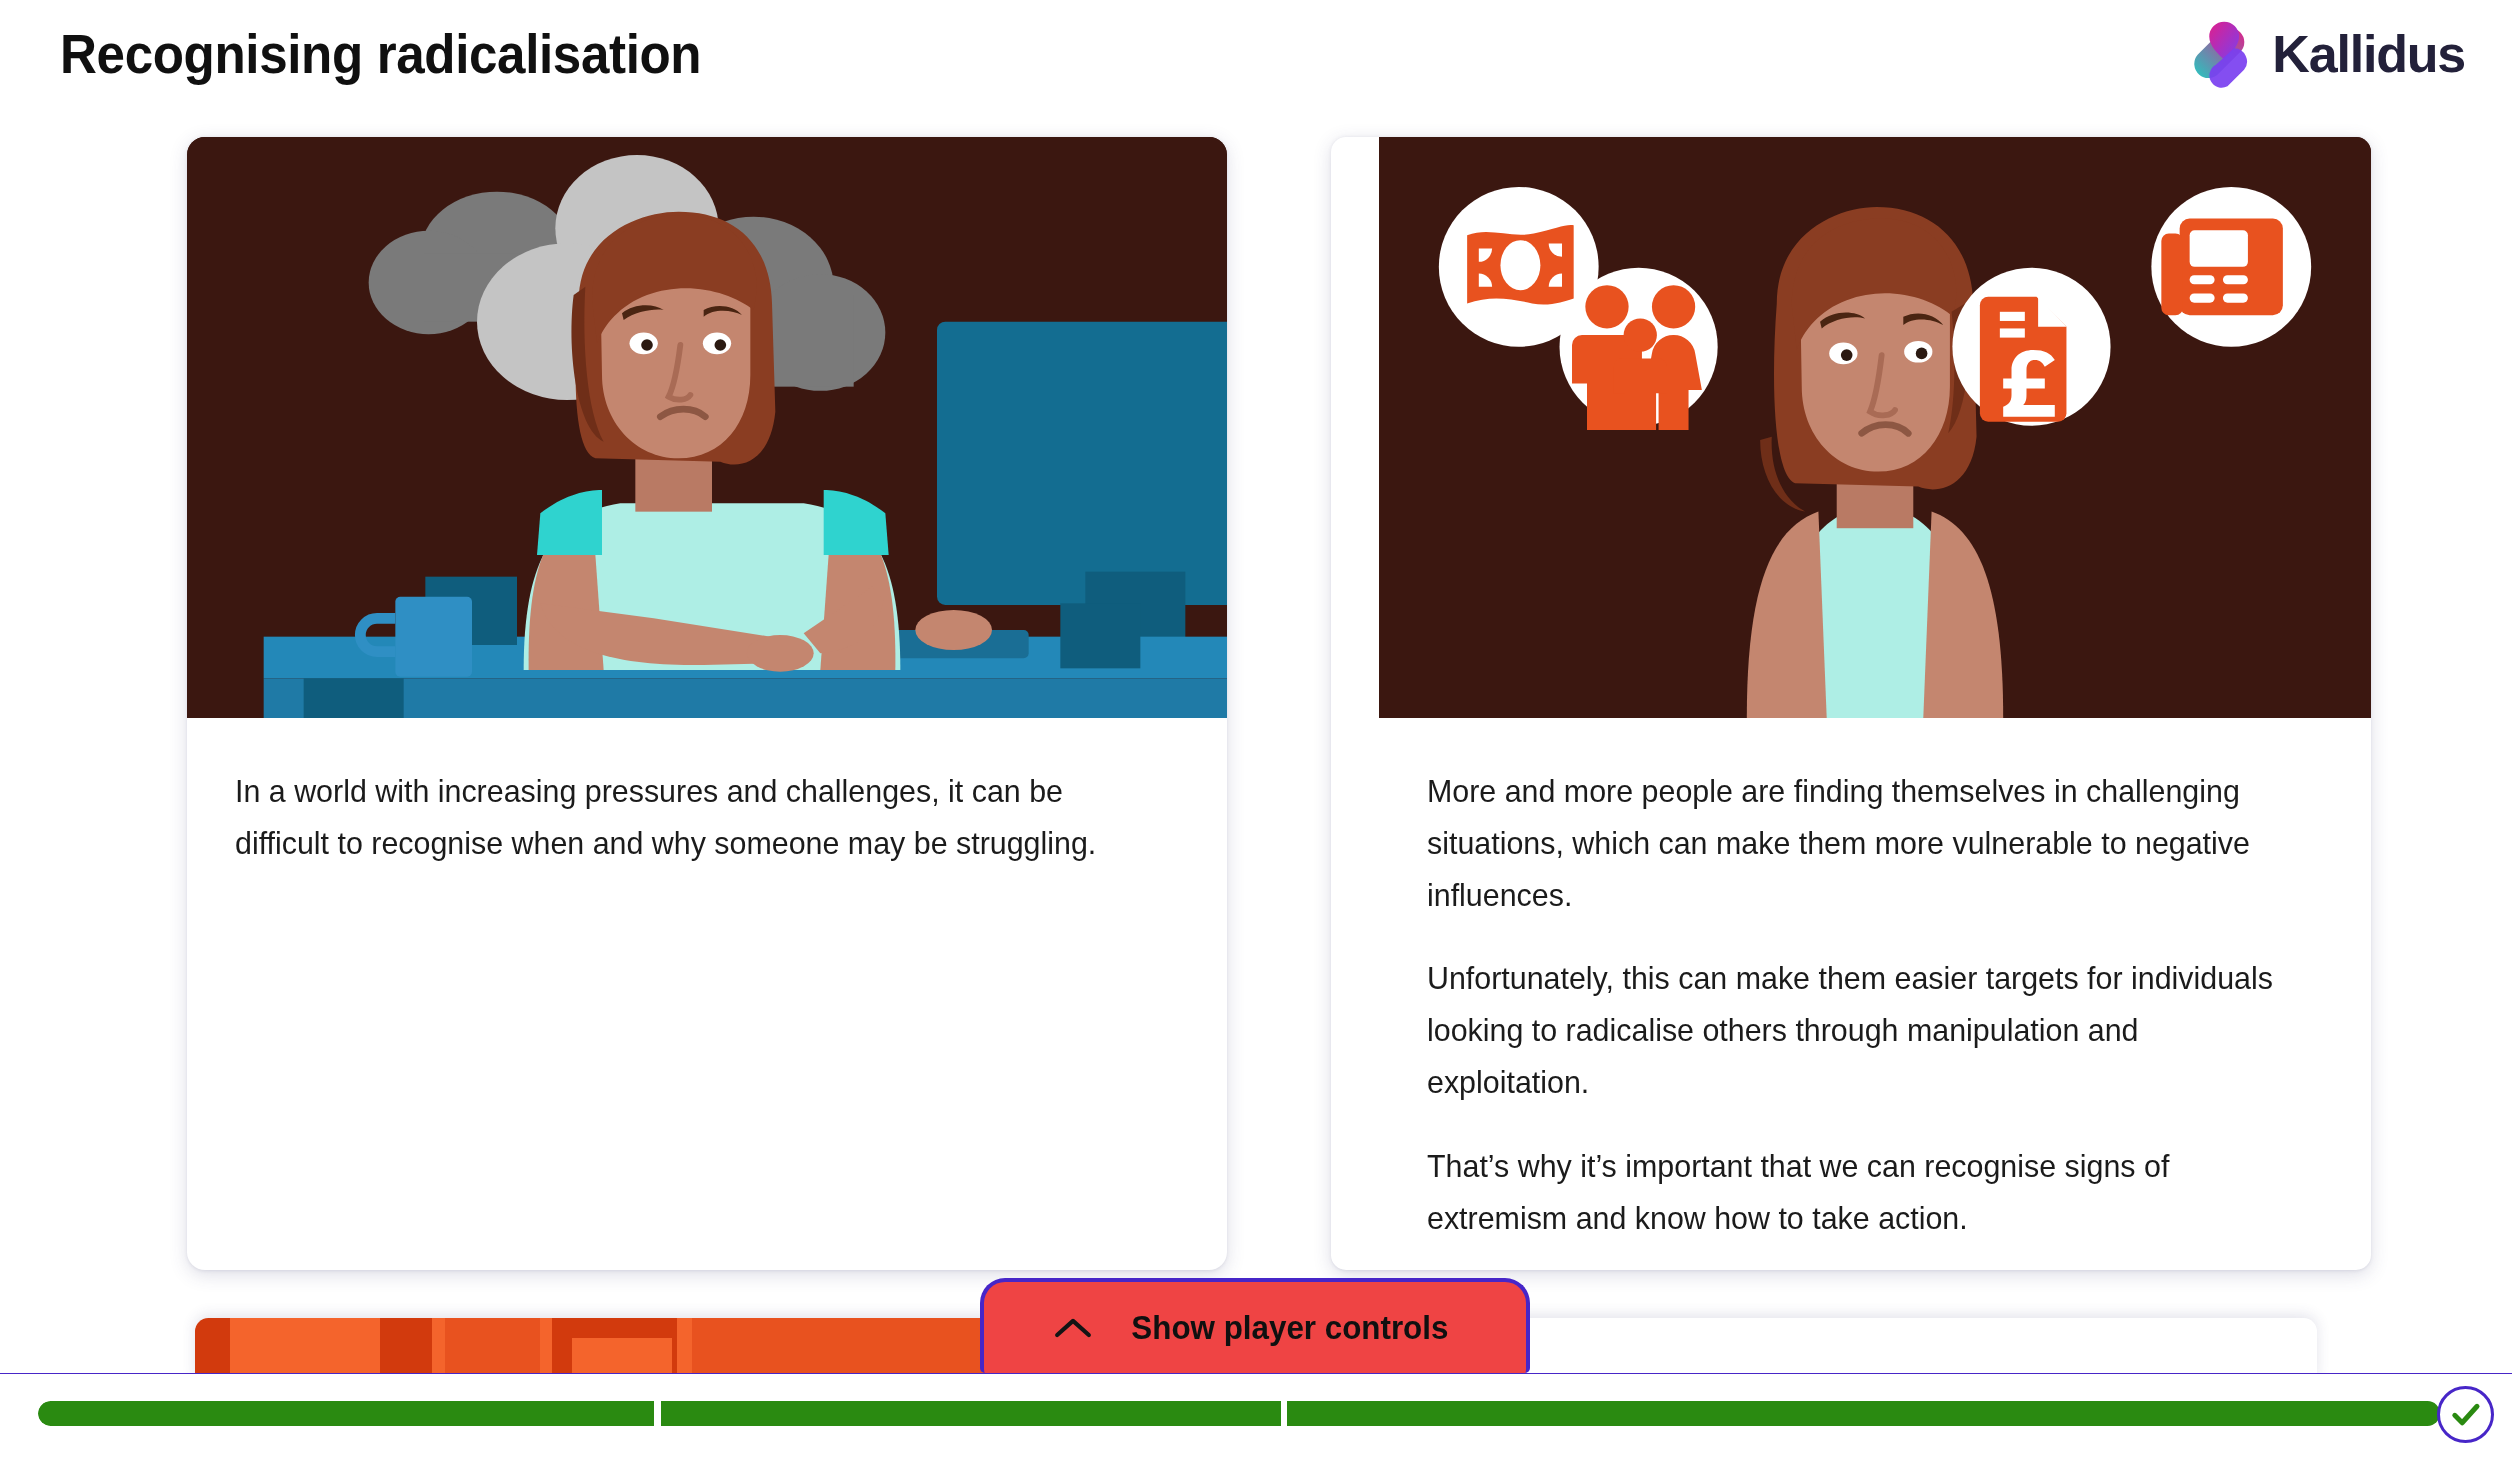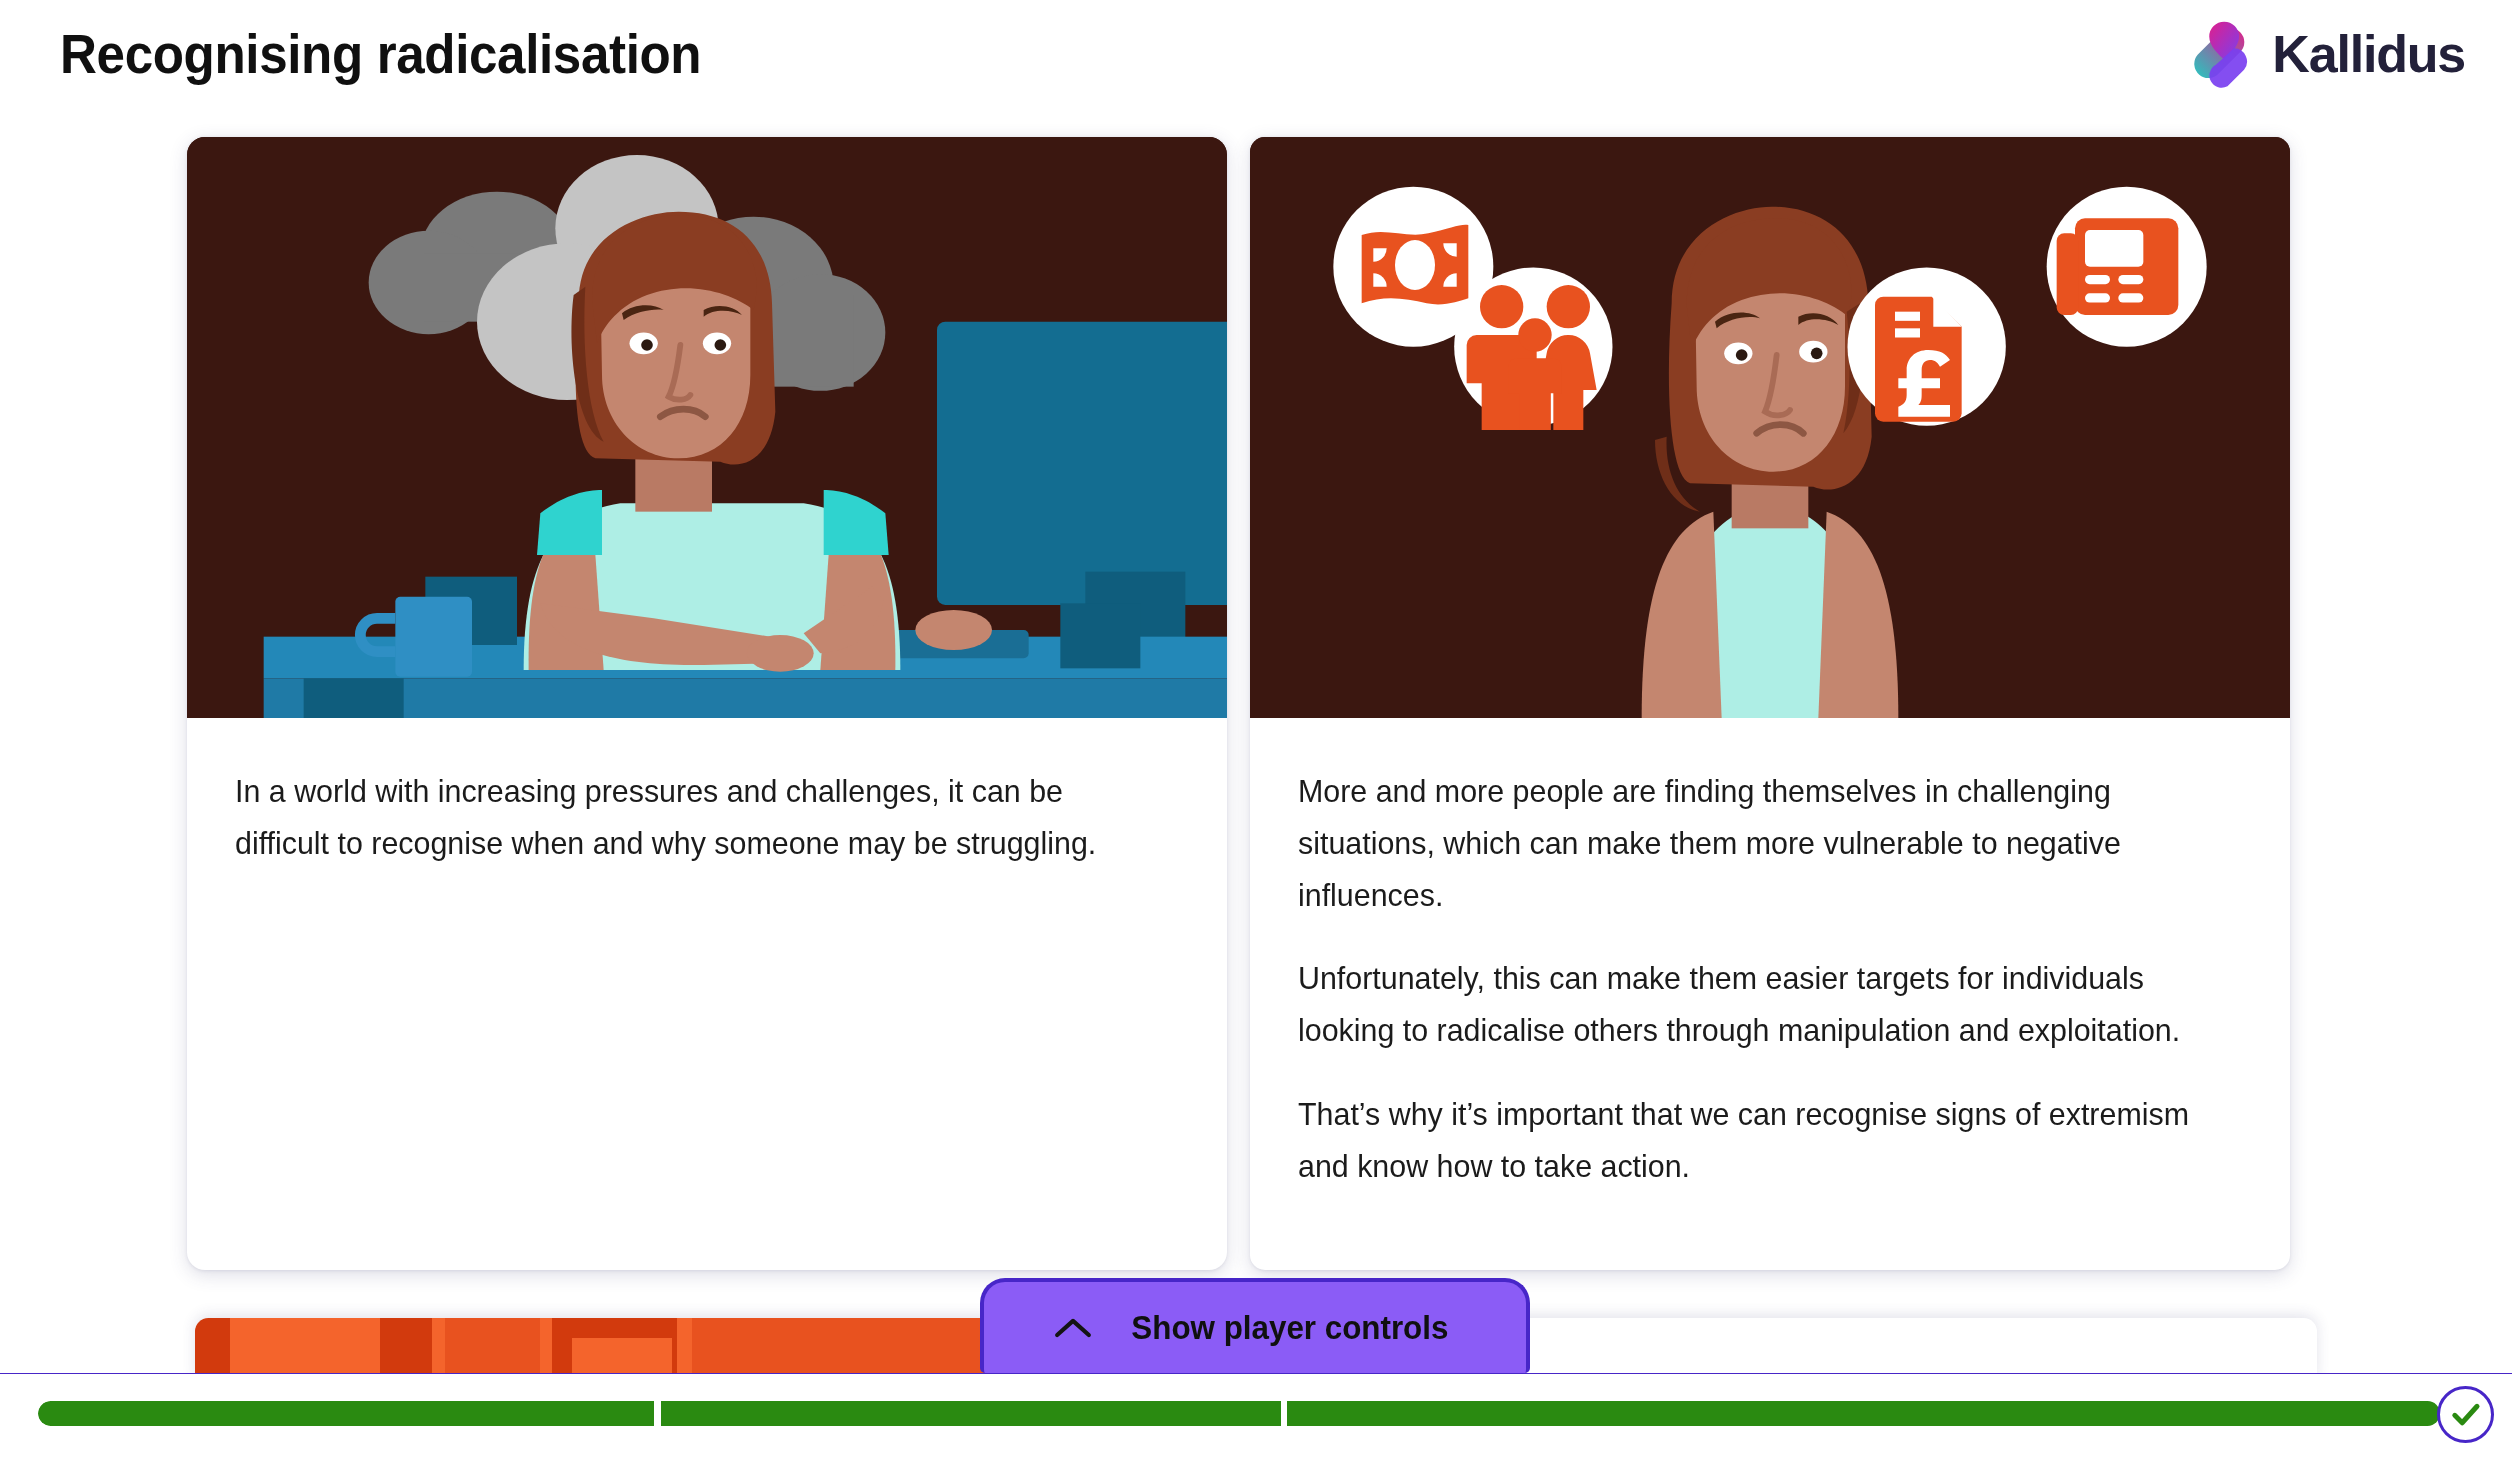--- a/index.html
+++ b/index.html
@@ -74,21 +74,21 @@
     position: absolute;
     top: 10px;
     width: 1040px;
     height: 1133px;
     background: #ffffff;
     border-radius: 15px;
     box-shadow: 0 4.2px 18.3px rgba(60,60,110,0.17), 0 0.8px 3.3px rgba(60,60,110,0.10);
     overflow: hidden;
   }
   #card-left  { left: 187px; border-radius: 18px; }
-  #card-right { left: 1250px; }
+  #card-right { left: 1331px; padding-left: 48px; }
 
   .card-media {
     position: relative;
     width: 100%;
     height: 581px;
     background: #3b1710;
     overflow: hidden;
   }
 
   .card-body {
@@ -127,21 +127,21 @@
   }
   .seg { height: 100%; }
 
   
   #player-toggle {
     position: absolute;
     left: 980px;
     top: 1278px;
     width: 550px;
     height: 95px;
-    background: #8b5cf6;
+    background: #ef4444;
     border: 4.2px solid #4726c8;
     border-radius: 25px 25px 5px 5px;
     border-bottom: none;
     display: flex;
     align-items: center;
     justify-content: center;
     gap: 30px;
     cursor: pointer;
     z-index: 40;
   }

